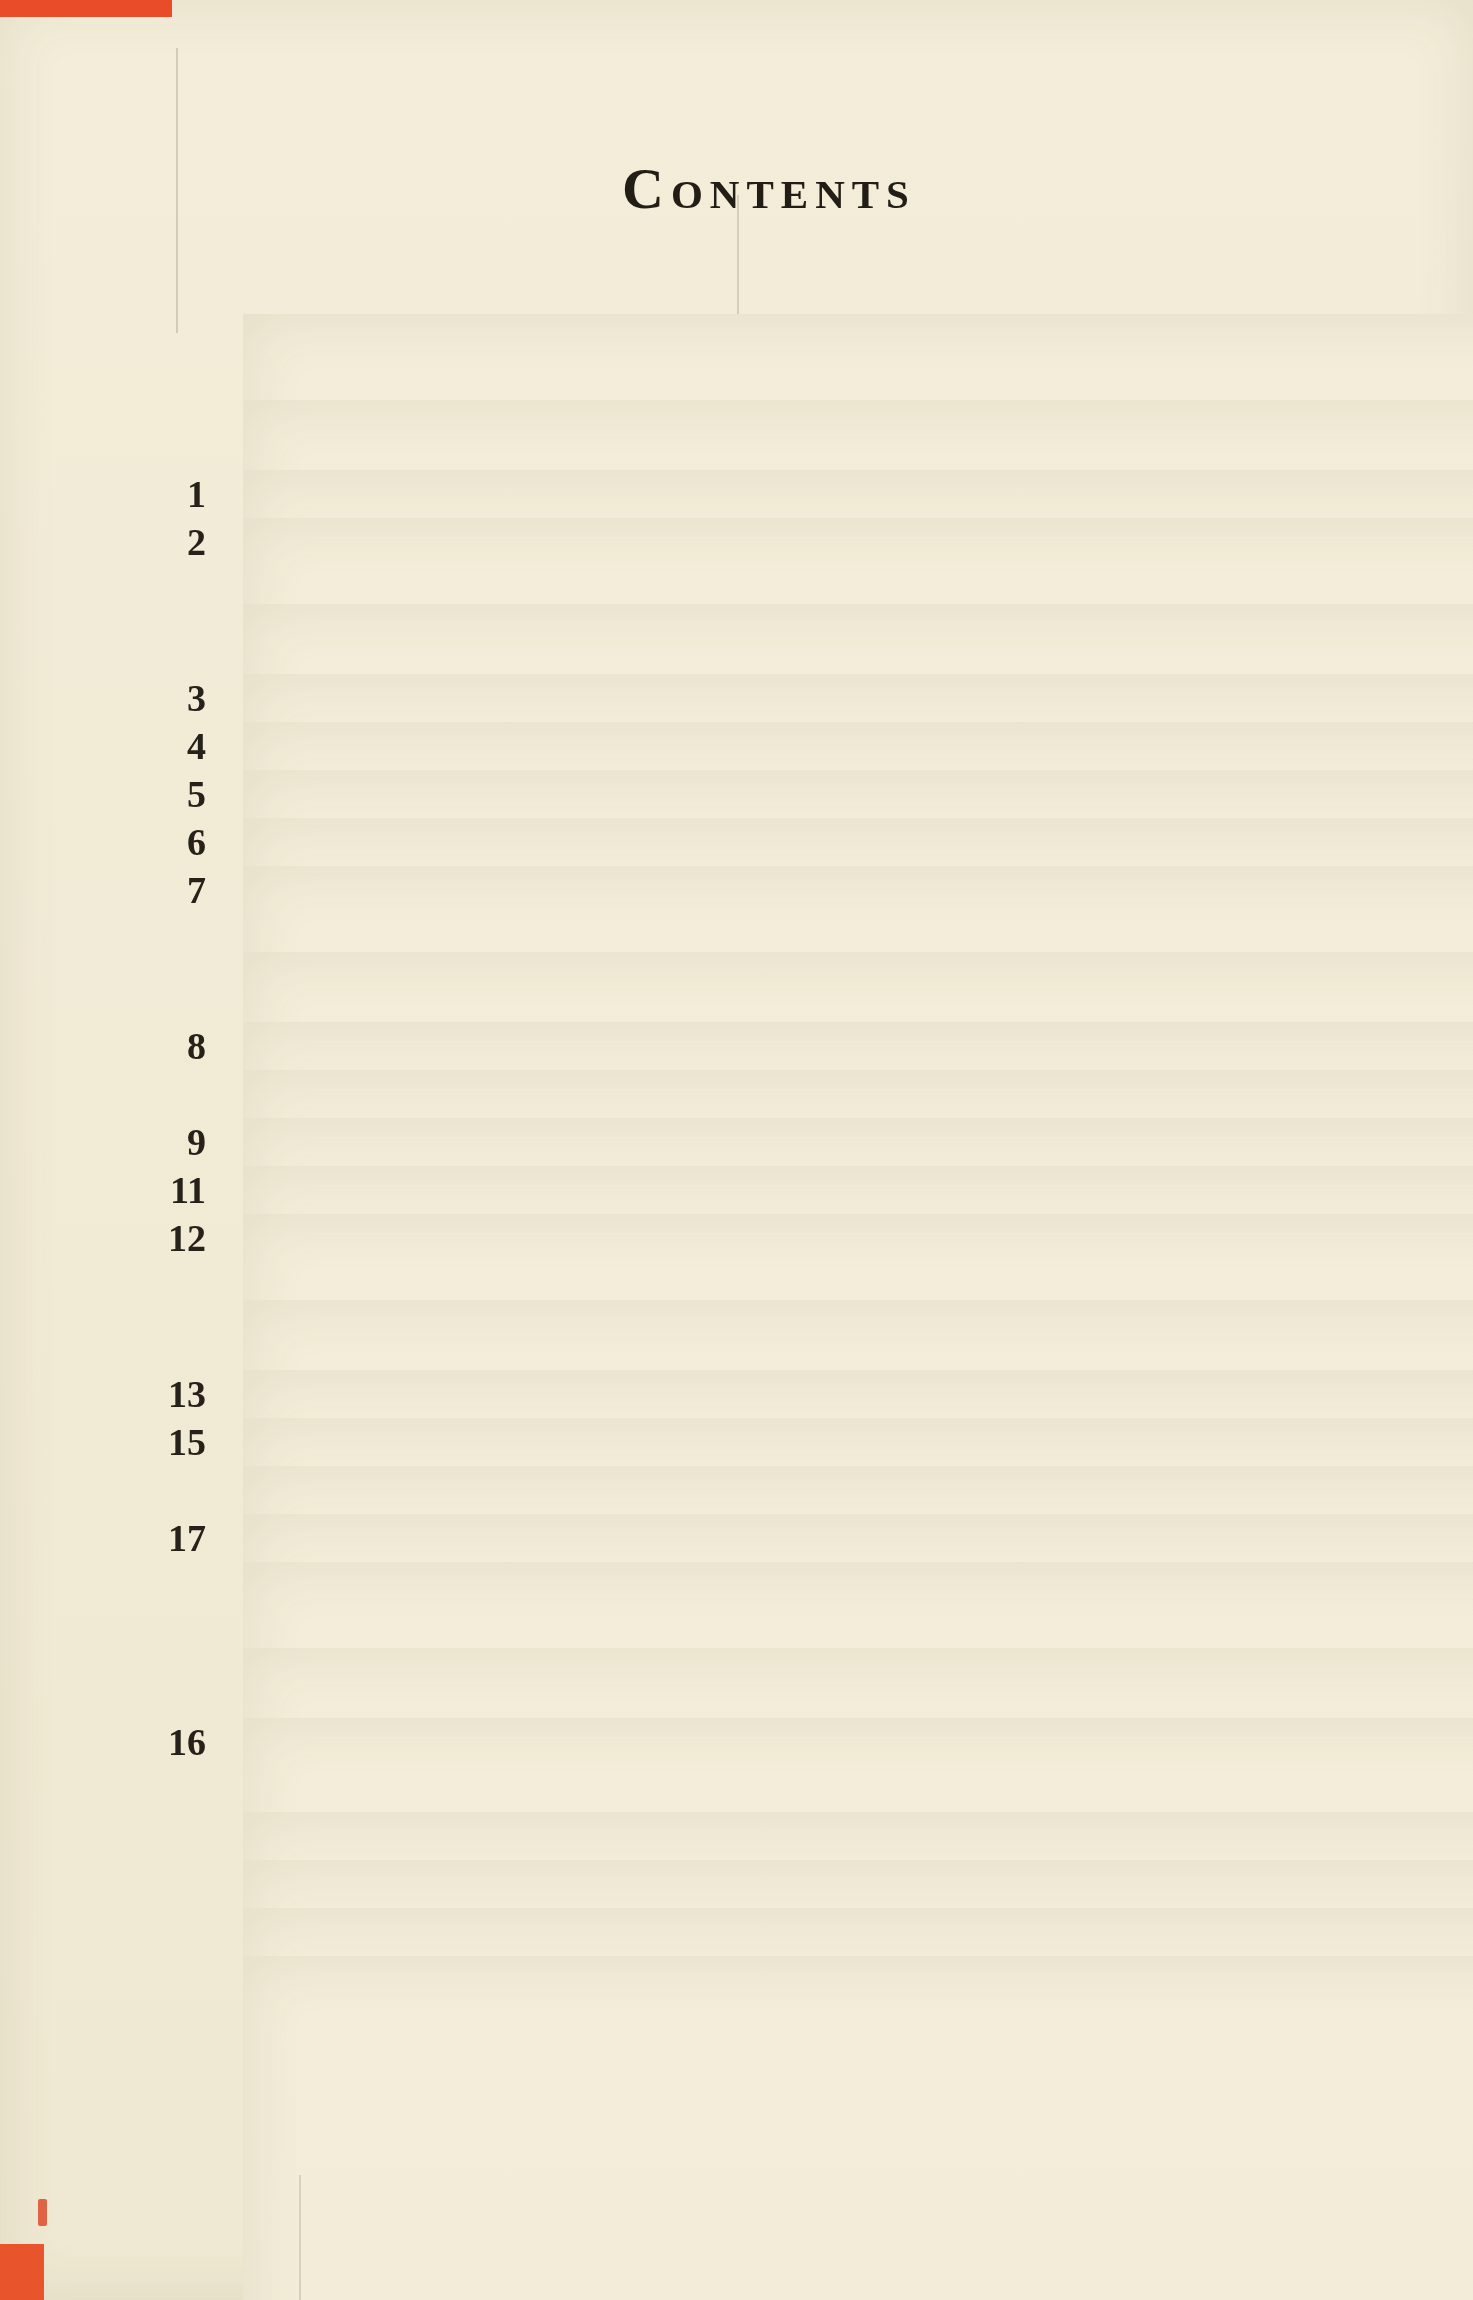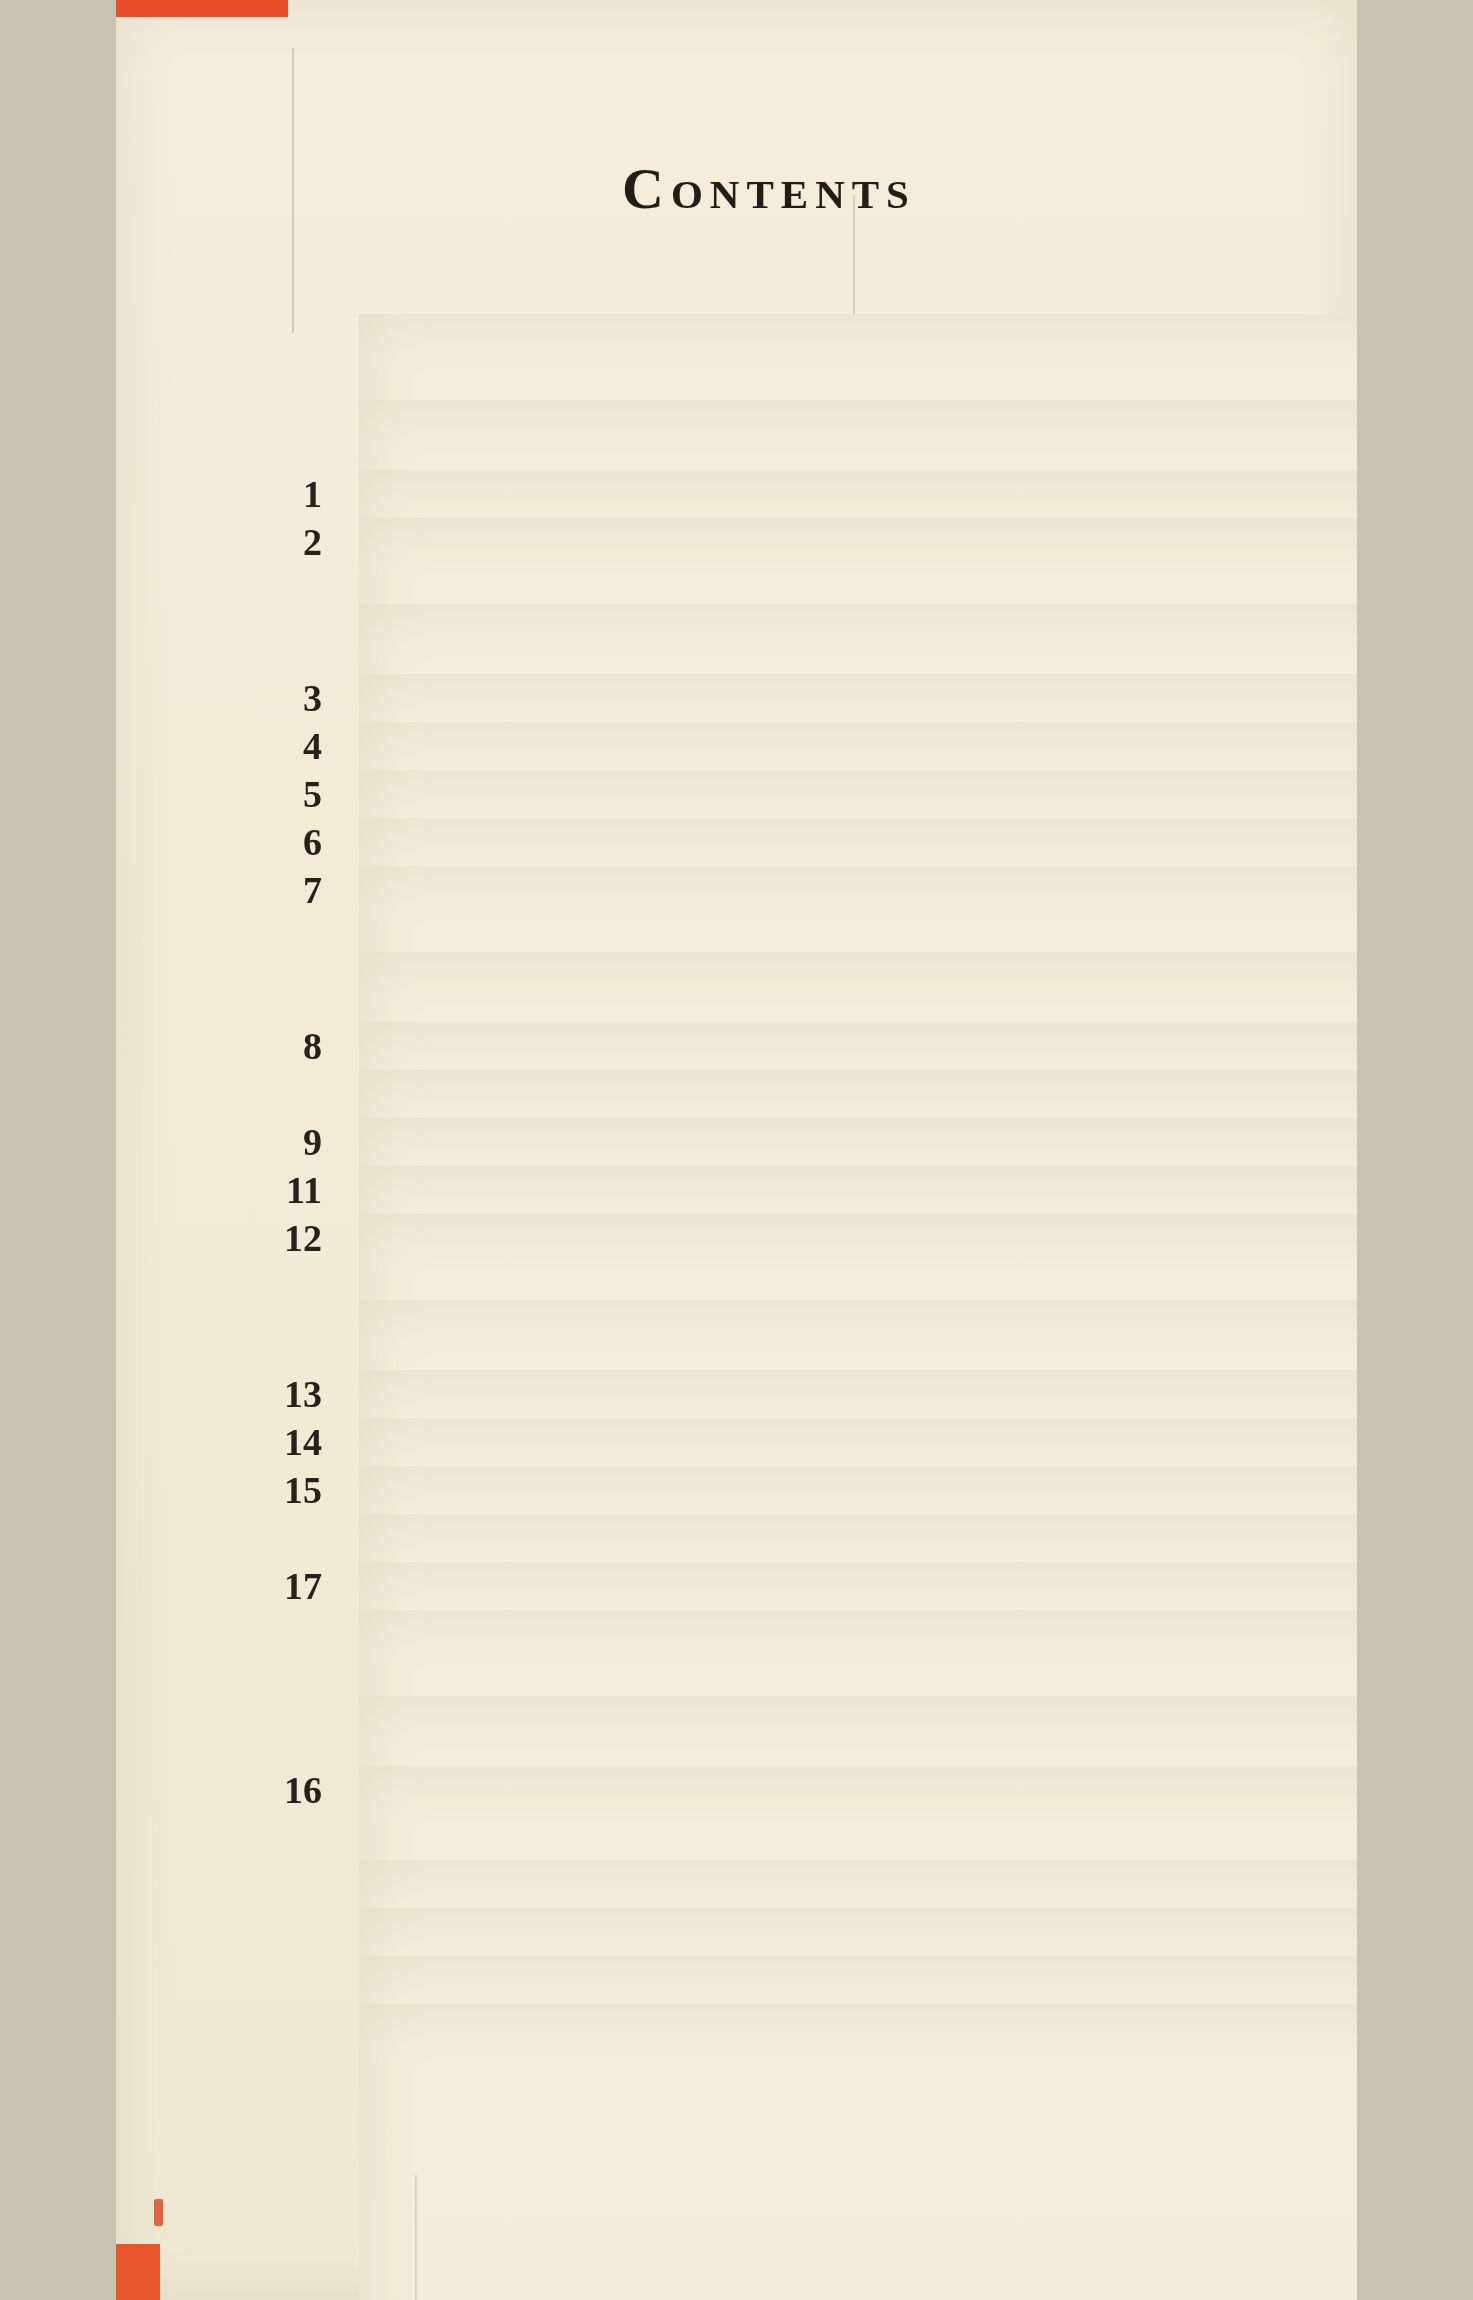--- a/index.html
+++ b/index.html
@@ -1,18 +1,18 @@
 <!DOCTYPE html>
 <html><head>
 <meta charset="utf-8">
 <style>
   html,body { margin:0; padding:0; background:#c9c2ae; }
   .page {
     position:relative;
-    width:1241px; height:2300px;
+    width:1473px; height:2300px;
     margin:0 auto;
     background:#f2ebd7;
     background-image: linear-gradient(180deg, #f3edd9 0%, #f1ead5 55%, #efe8d2 100%);
     font-family:"Liberation Serif","DejaVu Serif",serif;
     color:#26221a;
     overflow:hidden;
     box-shadow: inset 0 0 60px rgba(120,105,75,.12);
   }
 
   
@@ -167,25 +167,20 @@
         <span class="num"></span>
         <span class="label">PART FOUR: WORLD CONQUERORS</span>
         <span class="page">197</span>
       </div>
       <div class="row item">
         <span class="num">13</span>
         <span class="label">The Last First Contacts</span>
         <span class="page">202</span>
       </div>
       <div class="row item">
-        <span class="num">14</span>
-        <span class="label">Accidental Conquerors</span>
-        <span class="page">213</span>
-      </div>
-      <div class="row item">
         <span class="num">15</span>
         <span class="label">Horses, Hittites, and History</span>
         <span class="page">225</span>
       </div>
       <div class="row item">
         <span class="num"></span>
         <span class="label">Appendix: A proto-Indo-European Fable</span>
         <span class="page">248</span>
       </div>
       <div class="row item">

